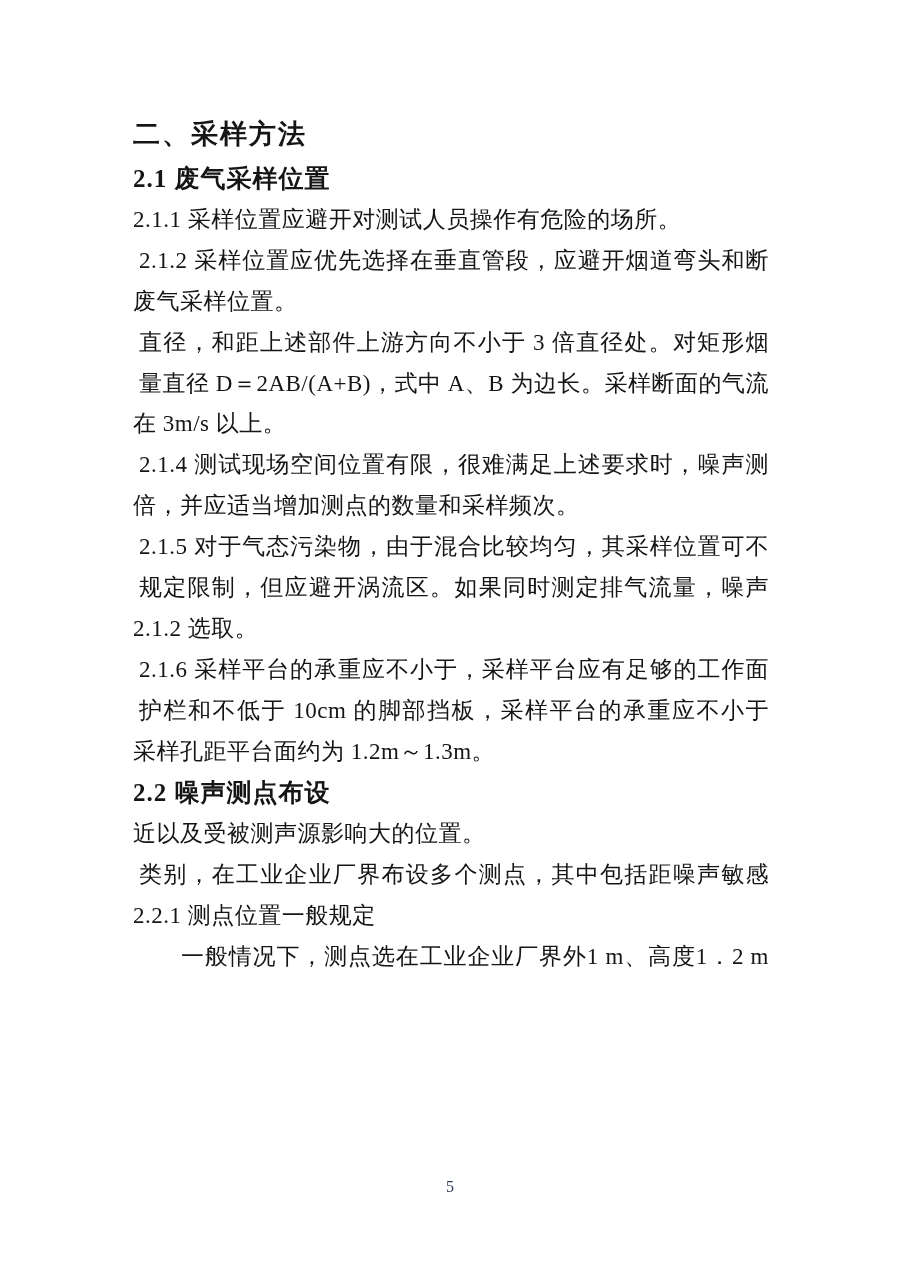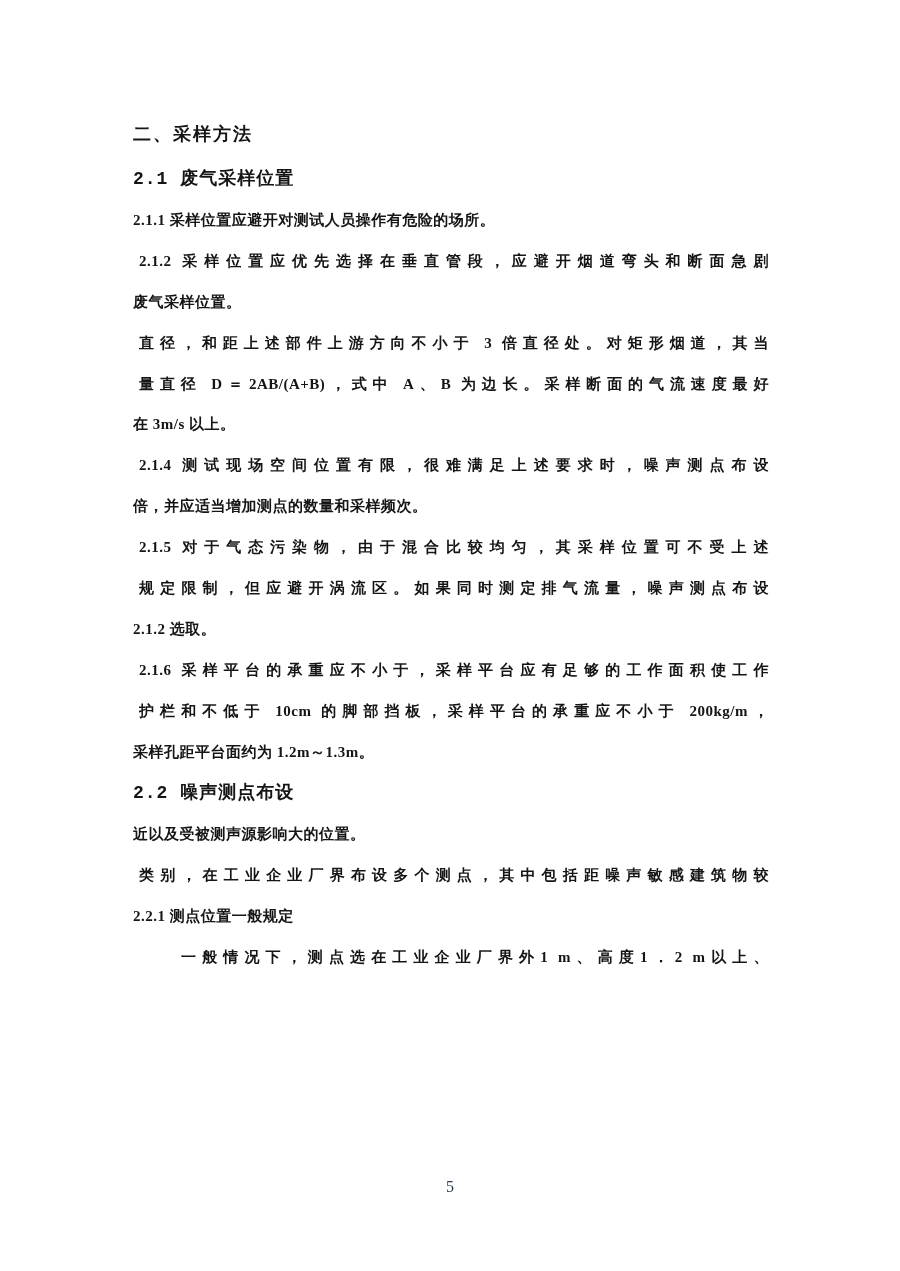--- a/index.html
+++ b/index.html
@@ -15,50 +15,48 @@
     width: 900px; height: 1271px;
     background: #ffffff;
   }
   .content {
     position: absolute;
     left: 133px;
     top: 110px;
     width: 636px;
   }
   .line {
-    font-size: 15px;
+    font-size: 23px;
     line-height: 40.9px;
     height: 40.9px;
     overflow: hidden;
     text-align: left;
     letter-spacing: 0.5px;
-    font-weight: bold;
   }
   .line.full {
     text-align: justify;
     text-align-last: justify;
     margin-left: 6px;
   }
   .line.indent {
     text-indent: 42px;
   }
   .line.h1 {
-    font-size: 18px;
+    font-size: 27px;
     font-weight: bold;
     line-height: 48px;
     height: 48px;
     letter-spacing: 2px;
   }
   .line.h2 {
-    font-size: 18px;
+    font-size: 25px;
     font-weight: bold;
     line-height: 42px;
     height: 42px;
     letter-spacing: 1px;
-    font-family: Liberation Mono, monospace;
   }
   .footer {
     position: absolute;
     top: 1178px;
     left: 0;
     width: 900px;
     text-align: center;
     font-size: 16px;
     color: #2b3a55;
   }

